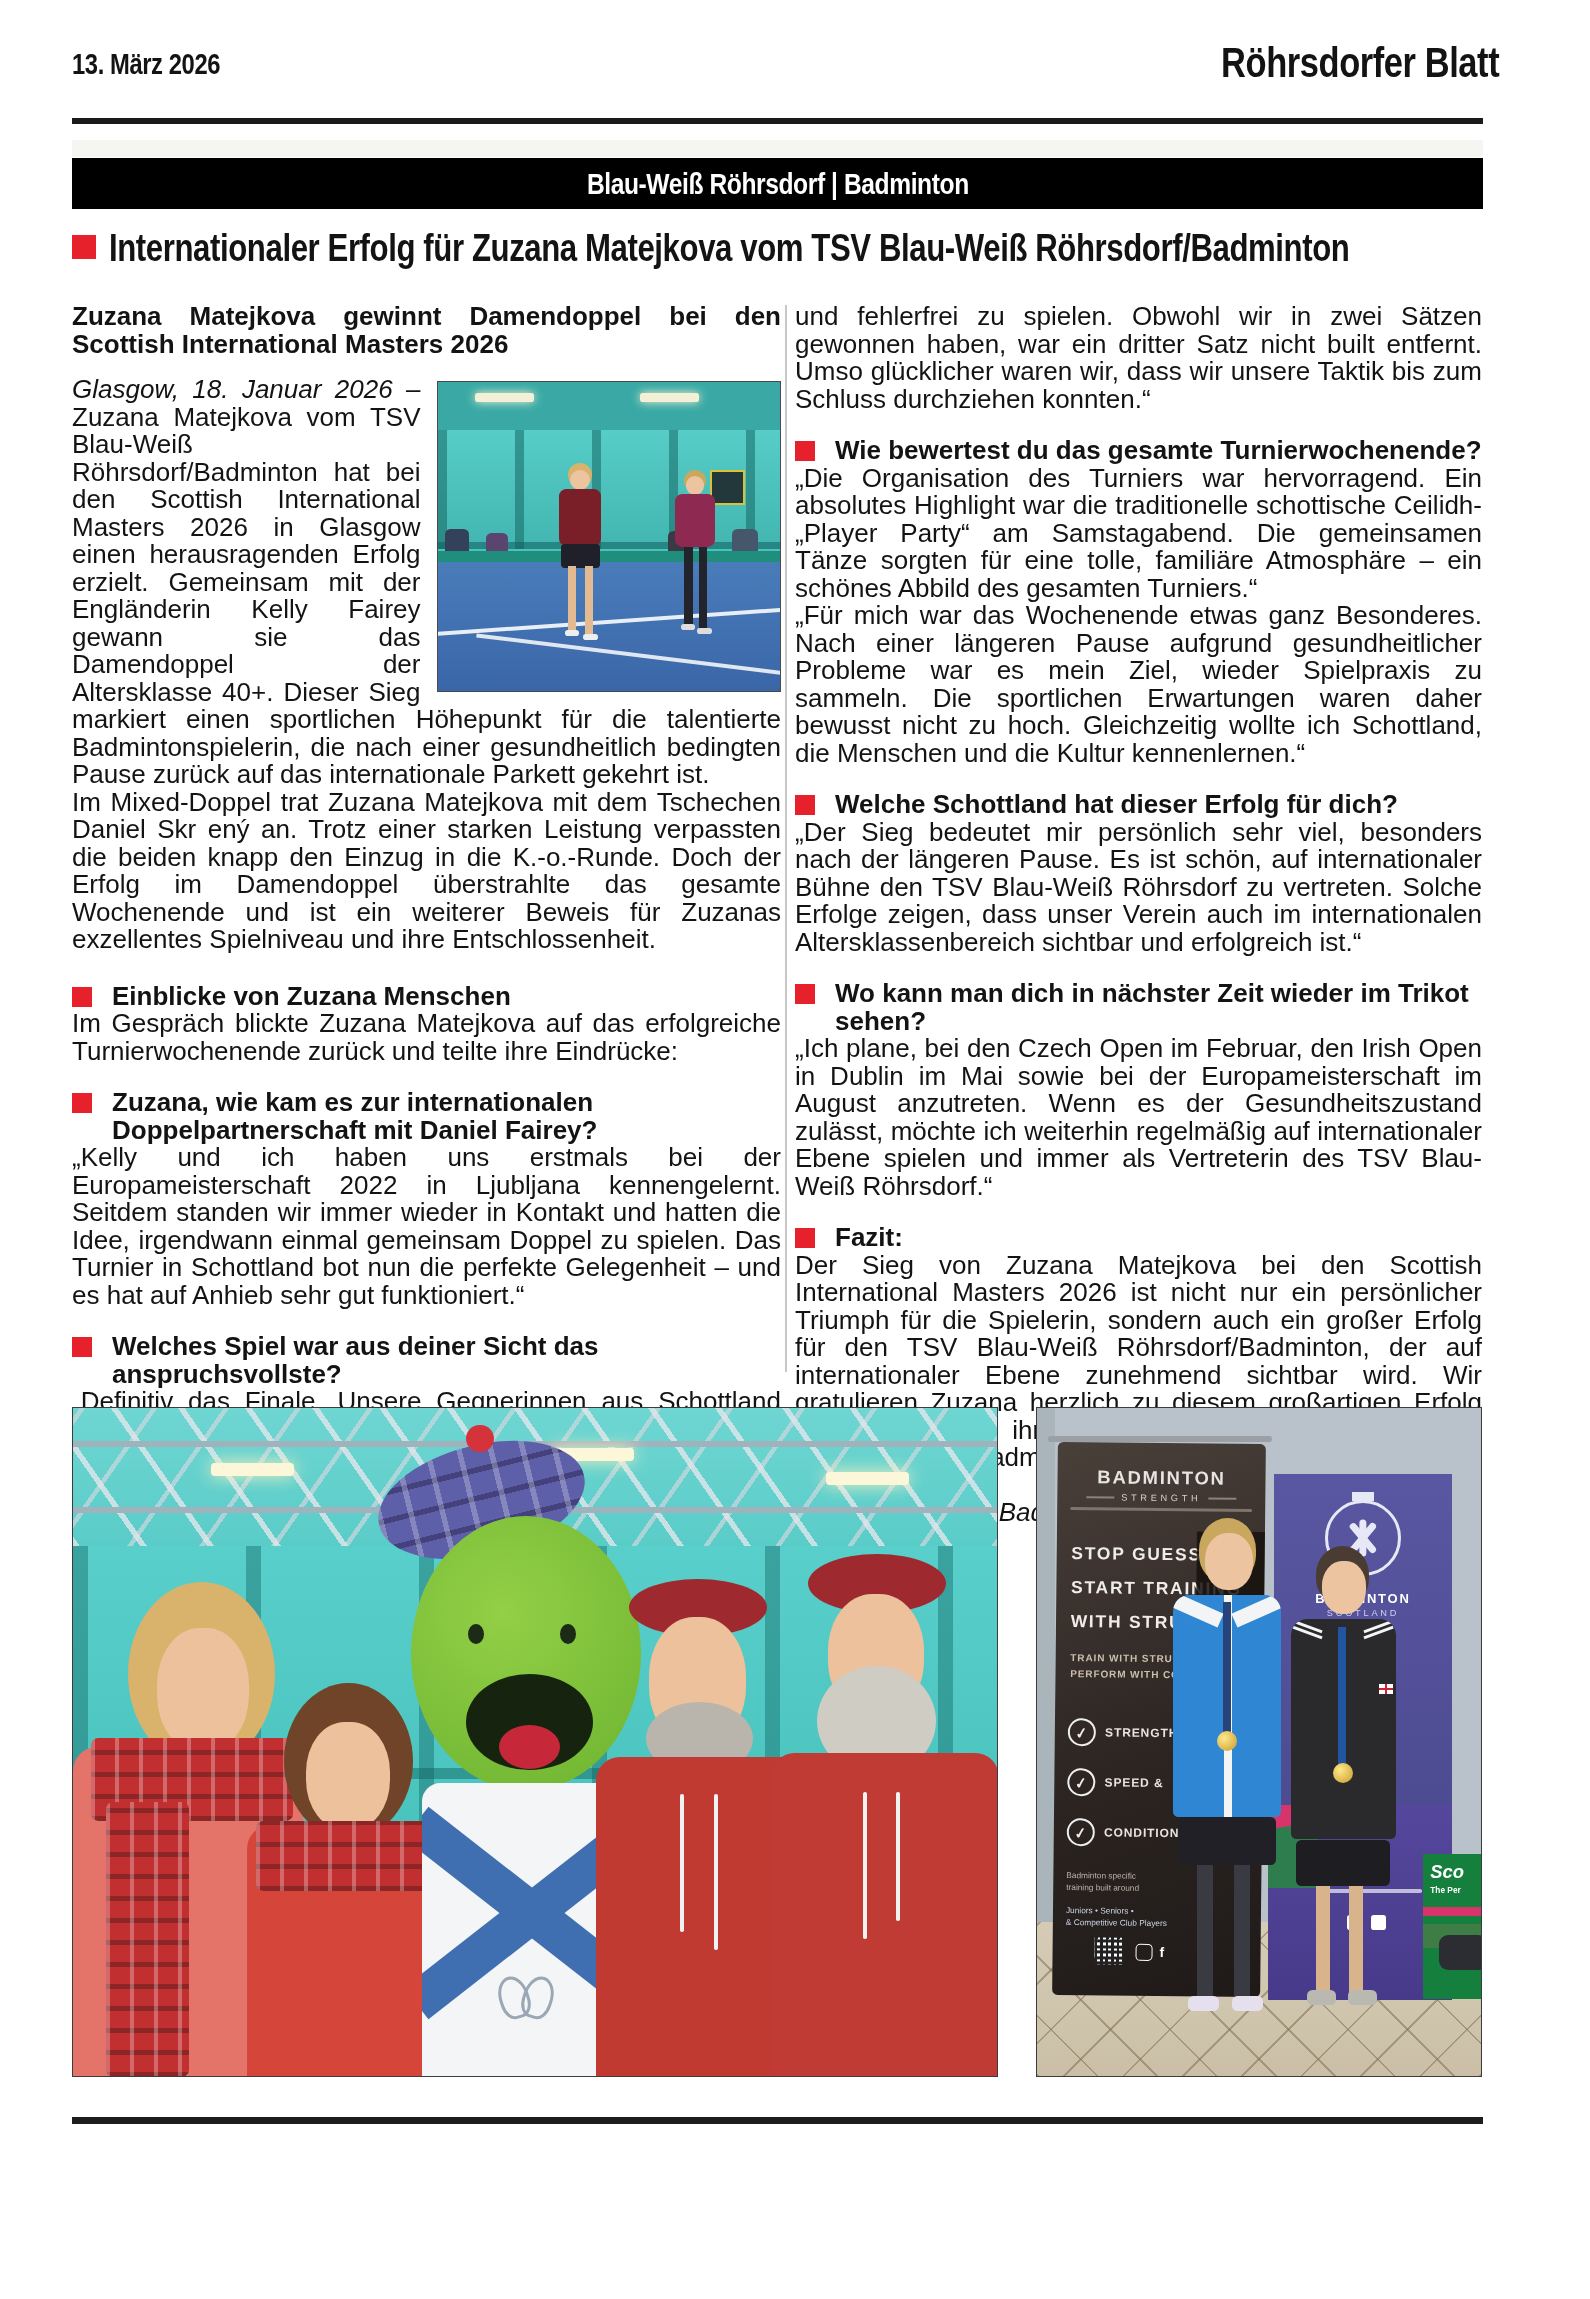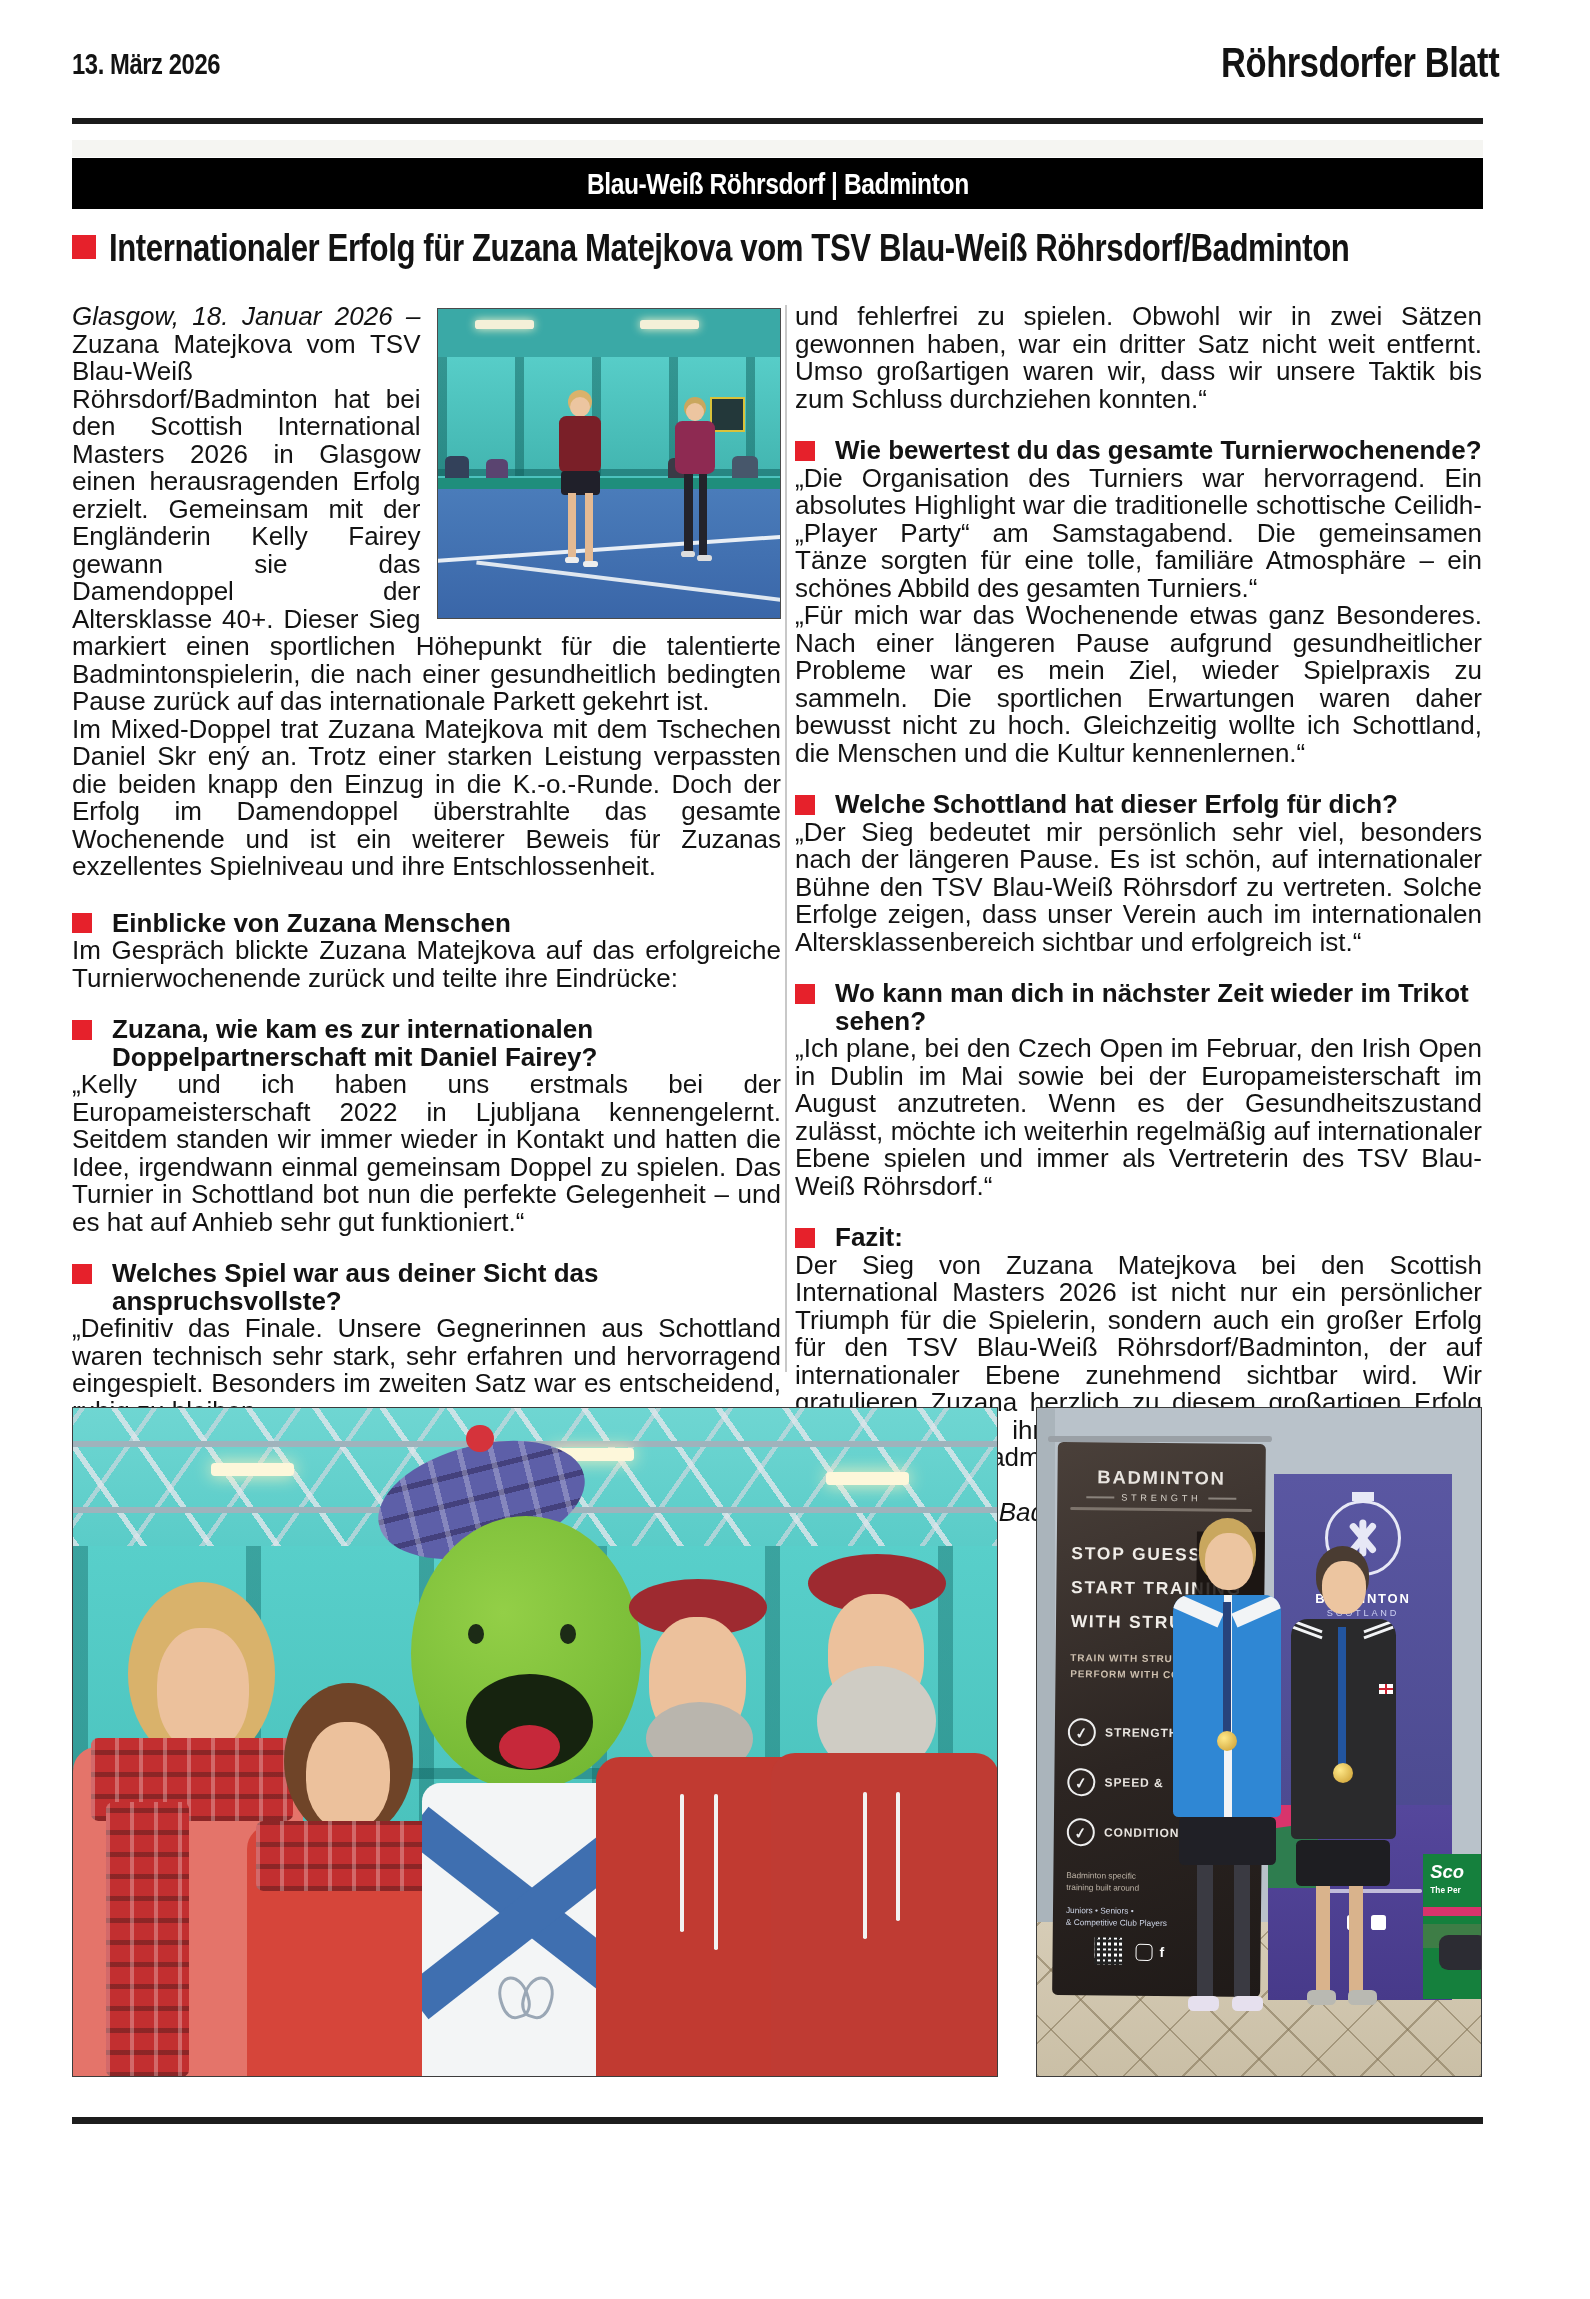--- a/index.html
+++ b/index.html
@@ -184,20 +184,21 @@
   <div class="banner">
     <span class="cond cond-c">Blau-Weiß Röhrsdorf | Badminton</span>
   </div>
 
   <div class="headline">
     <span class="hl-sq"></span>
     <h1><span class="cond">Internationaler Erfolg für Zuzana Matejkova vom TSV Blau-Weiß Röhrsdorf/Badminton</span></h1>
   </div>
 
   <div class="col col-left">
+    <p class="lead">Zuzana Matejkova gewinnt Damendoppel bei den Scottish International Masters 2026</p>
 
     <p>
       <span class="court-photo">
         <span class="c-ceil"></span>
         <span class="c-light" style="left:37px"></span>
         <span class="c-light" style="left:202px"></span>
         <span class="c-wall"></span>
         <span class="c-sign"></span>
         <span class="c-beam"></span>
         <span class="c-bench">
@@ -249,21 +250,21 @@
     <p class="qa-head mt-md">
       <span class="q-sq"></span>
       <span>Welches Spiel war aus deiner Sicht das anspruchsvollste?</span>
     </p>
     <p>„Definitiv das Finale. Unsere Gegnerinnen aus Schottland waren technisch sehr stark, sehr erfahren und hervorragend eingespielt. Besonders im zweiten Satz war es entscheidend, ruhig zu bleiben</p>
   </div>
 
   <div class="col-divider"></div>
 
   <div class="col col-right">
-    <p>und fehlerfrei zu spielen. Obwohl wir in zwei Sätzen gewonnen haben, war ein dritter Satz nicht weit entfernt. Umso großartigen waren wir, dass wir unsere Taktik bis zum Schluss durchziehen konnten.“</p>
+    <p>und fehlerfrei zu spielen. Obwohl wir in zwei Sätzen gewonnen haben, war ein dritter Satz nicht built entfernt. Umso glücklicher waren wir, dass wir unsere Taktik bis zum Schluss durchziehen konnten.“</p>
 
     <p class="qa-head mt-md">
       <span class="q-sq"></span>
       <span>Wie bewertest du das gesamte Turnierwochenende?</span>
     </p>
     <p>„Die Organisation des Turniers war hervorragend. Ein absolutes Highlight war die traditionelle schottische Ceilidh-„Player Party“ am Samstagabend. Die gemeinsamen Tänze sorgten für eine tolle, familiäre Atmosphäre – ein schönes Abbild des gesamten Turniers.“</p>
     <p>„Für mich war das Wochenende etwas ganz Besonderes. Nach einer längeren Pause aufgrund gesundheitlicher Probleme war es mein Ziel, wieder Spielpraxis zu sammeln. Die sportlichen Erwartungen waren daher bewusst nicht zu hoch. Gleichzeitig wollte ich Schottland, die Menschen und die Kultur kennenlernen.“</p>
 
     <p class="qa-head mt-md">
       <span class="q-sq"></span>

